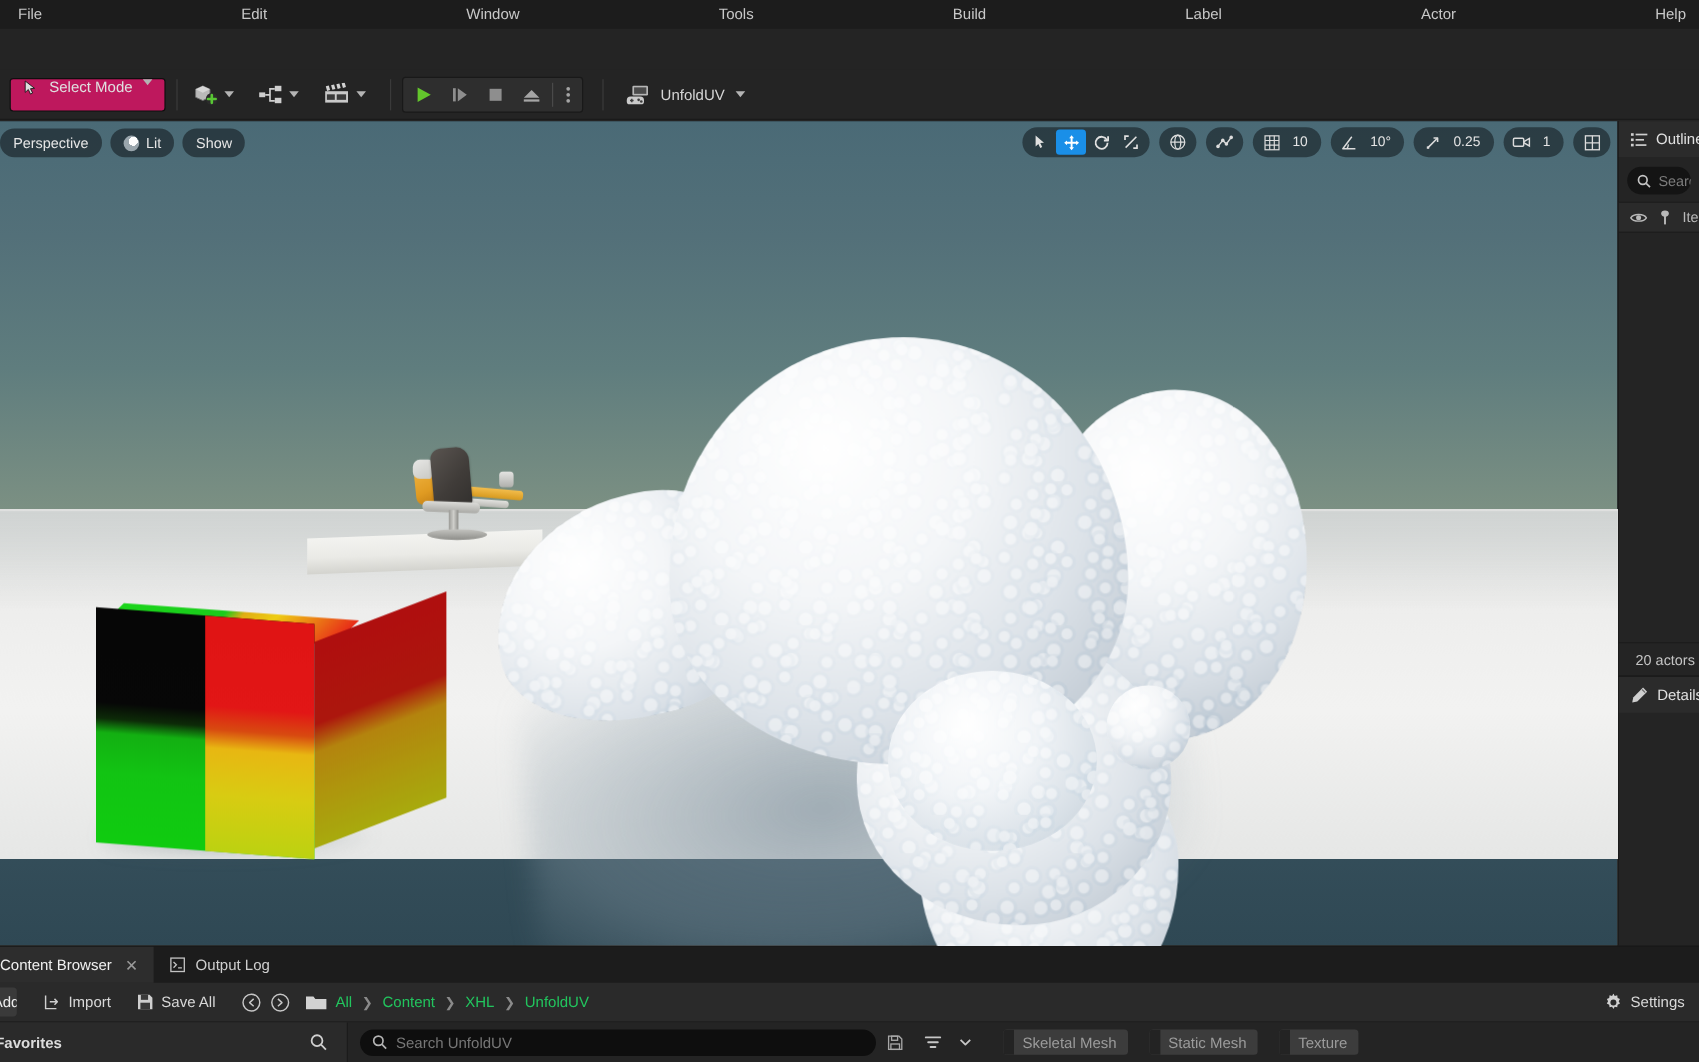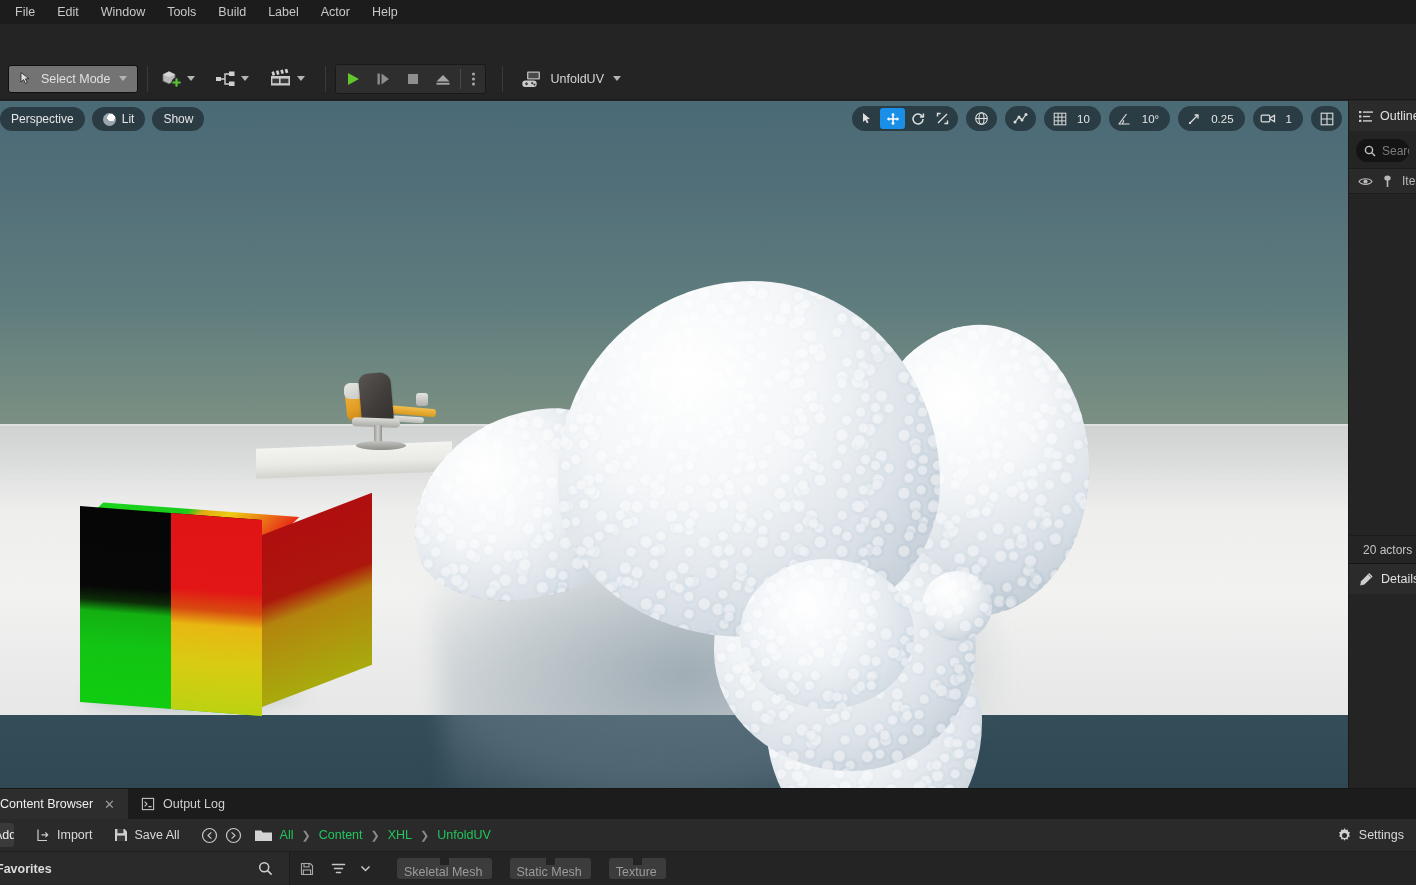--- a/index.html
+++ b/index.html
@@ -9,21 +9,21 @@
     font-family: "Liberation Sans", sans-serif;
     overflow: hidden;
     color: #d8d8d8;
     -webkit-font-smoothing: antialiased;
   }
   #app { position: relative; width: 1416px; height: 885px; }
 
   
   .menubar {
     position: absolute; top: 0; left: 0; width: 1416px; height: 24px;
-    background: #1c1c1c; display: flex; align-items: center; padding-left: 4px;
+    background: #1c1c1c; display: flex; align-items: center; padding-left: 4px; justify-content: space-between;
   }
   .menu-item {
     font-size: 12.5px; color: #c8c8c8; padding: 3px 11px; border-radius: 2px;
     cursor: default; white-space: nowrap;
   }
 
   
   .tabstrip {
     position: absolute; top: 24px; left: 0; width: 1416px; height: 34px;
     background: #1c1c1c;
@@ -38,22 +38,22 @@
     width: 15px; height: 13px; position: relative; flex: 0 0 auto;
   }
 
   
   .toolbar {
     position: absolute; top: 58px; left: 0; width: 1416px; height: 42px;
     background: #242424; display: flex; align-items: center; padding-left: 8px;
     border-bottom: 1px solid #1a1a1a;
   }
   .mode-btn {
-    display: flex; align-items: center; gap: 7px;
-    background: #737373; border: 1px solid #0f0f0f; border-radius: 3px;
+    display: flex; align-items: flex-start; gap: 7px;
+    background: #be185d; border: 1px solid #0f0f0f; border-radius: 3px;
     height: 28px; padding: 0 10px; font-size: 12.5px; color: #e0e0e0;
     cursor: pointer;
   }
   .tb-sep {
     width: 1px; height: 26px; background: #3a3a3a; margin: 0 9px;
   }
   .tb-group { display: flex; align-items: center; }
   .tb-btn {
     display: flex; align-items: center; gap: 2px; height: 30px;
     padding: 0 4px; border-radius: 3px; cursor: pointer;
@@ -357,21 +357,20 @@
   .cb-search {
     width: 430px; height: 22px; background: #0e0e0e; border-radius: 11px;
     display: flex; align-items: center; gap: 7px; padding: 0 10px;
     font-size: 12.5px; color: #767676;
   }
   .sm-ico { cursor: pointer; display: flex; }
   .filter-chip {
     display: flex; align-items: center; height: 21px; border-radius: 3px;
     overflow: hidden; margin-left: 9px; cursor: pointer;
     background: #3c3c3c;
-    flex-direction: column;
   }
   .filter-chip .cap { width: 9px; height: 100%; background: #232323; }
   .filter-chip .txt {
     font-size: 12.5px; color: #9b9b9b; padding: 0 9px 0 7px; white-space: nowrap;
   }
   svg { display: block; }
 </style>
 </head>
 <body>
 
@@ -802,20 +801,29 @@
         <span class="fav-lbl">Favorites</span>
         <span class="fav-search">
           <svg width="15" height="15" viewBox="0 0 15 15" fill="none" stroke="#d0d0d0" stroke-width="1.5">
             <circle cx="6.2" cy="6.2" r="4.5"></circle>
               <path d="M9.6 9.6 L13.6 13.6"></path>
           </svg>
         </span>
       </div>
 
       <div class="cb-searchwrap">
+        <div class="cb-search">
+          <span>
+            <svg width="13" height="13" viewBox="0 0 13 13" fill="none" stroke="#b4b4b4" stroke-width="1.4">
+              <circle cx="5.3" cy="5.3" r="3.9"></circle>
+                <path d="M8.3 8.3 L11.8 11.8"></path>
+            </svg>
+          </span>
+          <span>Search UnfoldUV</span>
+        </div>
 
         <span class="sm-ico">
           <svg width="14" height="14" viewBox="0 0 14 14" fill="none" stroke="#a8a8a8" stroke-width="1.1">
             <path d="M1.5 1.5 H10.2 L12.5 3.8 V12.5 H1.5 Z"></path>
               <rect x="4" y="1.5" width="5" height="3.4"></rect>
               <rect x="3.4" y="8" width="7.2" height="4.5"></rect>
           </svg>
         </span>
         <span class="sm-ico" style="margin-left:8px">
           <svg width="15" height="13" viewBox="0 0 15 13" stroke="#c6c6c6" stroke-width="1.6" stroke-linecap="round">

